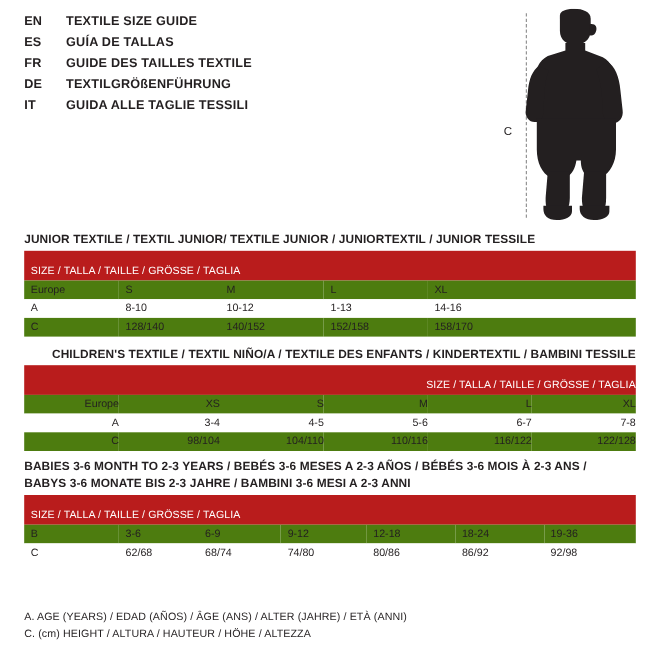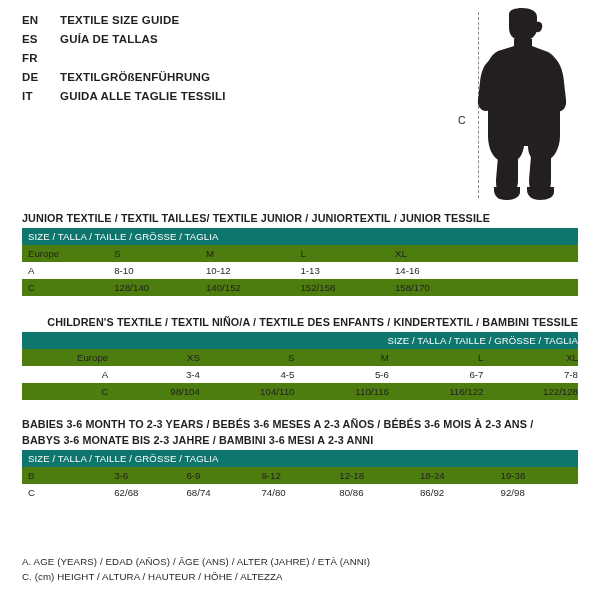--- a/index.html
+++ b/index.html
@@ -92,25 +92,25 @@
     width: 100%;
     table-layout: fixed;
   }
   table.size-table td {
     font-size: 9.7px;
     padding: 3px 0 3px 6px;
     vertical-align: middle;
     white-space: nowrap;
   }
   tr.band td {
-    background: #0f766e;
+    background: #b91c1c;
     color: #ffffff;
     font-size: 9.6px;
     letter-spacing: 0.1px;
-    padding: 3px 0 3px 6px;
+    padding: 13px 0 3px 6px;
   }
   tr.shaded td {
     background: #4d7c0f;
   }
   tr.plain td {
     background: #ffffff;
   }
 
   
   .legend {
@@ -135,20 +135,21 @@
     <div class="header-row">
       <div class="header-lang">EN</div>
       <div class="header-title">TEXTILE SIZE GUIDE</div>
     </div>
     <div class="header-row">
       <div class="header-lang">ES</div>
       <div class="header-title">GUÍA DE TALLAS</div>
     </div>
     <div class="header-row">
       <div class="header-lang">FR</div>
+      <div class="header-title">GUIDE DES TAILLES TEXTILE</div>
     </div>
     <div class="header-row">
       <div class="header-lang">DE</div>
       <div class="header-title">TEXTILGRÖßENFÜHRUNG</div>
     </div>
     <div class="header-row">
       <div class="header-lang">IT</div>
       <div class="header-title">GUIDA ALLE TAGLIE TESSILI</div>
     </div>
   </div>
@@ -175,21 +176,21 @@
 
         <path d="M63 148 L83 148 L83 172 C83 180 81 186 76 188 L68 188 C63 186 61 180 61 172 Z"></path>
 
         <path d="M26 182 C26 188 30 192 38 192 C46 192 52 189 52 184 L52 179 L26 179 Z"></path>
         <path d="M59 182 C59 188 64 192 72 192 C80 192 86 189 86 184 L86 179 L59 179 Z"></path>
       </g>
     </svg>
   </div>
 
   <div class="section" style="top:212px;">
-    <div class="section-title">JUNIOR TEXTILE / TEXTIL TAILLES/ TEXTILE JUNIOR / JUNIORTEXTIL / JUNIOR TESSILE</div>
+    <div class="section-title">JUNIOR TEXTILE / TEXTIL JUNIOR/ TEXTILE JUNIOR / JUNIORTEXTIL / JUNIOR TESSILE</div>
     <table class="size-table">
       <colgroup>
         <col style="width:15.5%">
           <col style="width:16.5%">
           <col style="width:17%">
           <col style="width:17%">
           <col style="width:34%">
       </colgroup>
       <tbody>
         <tr class="band">

